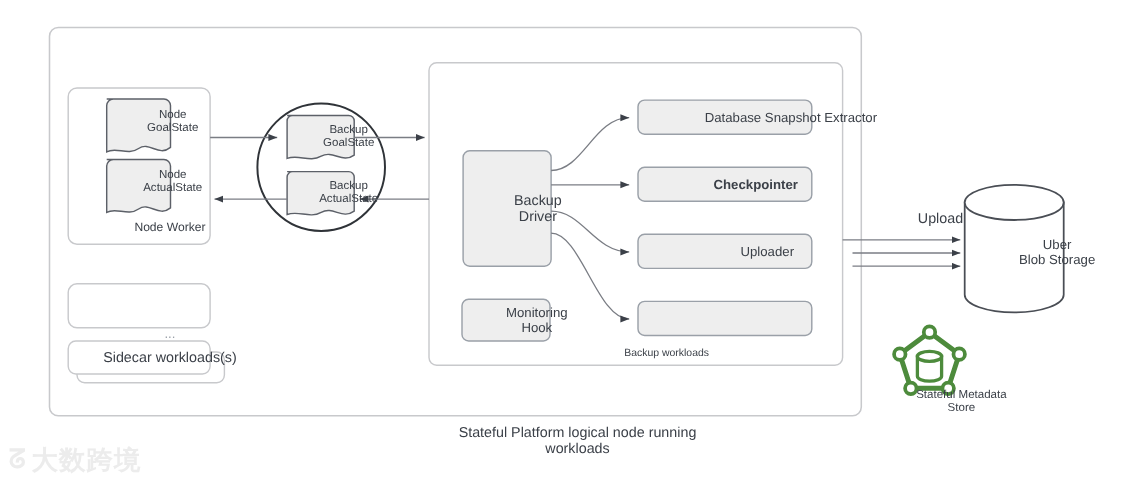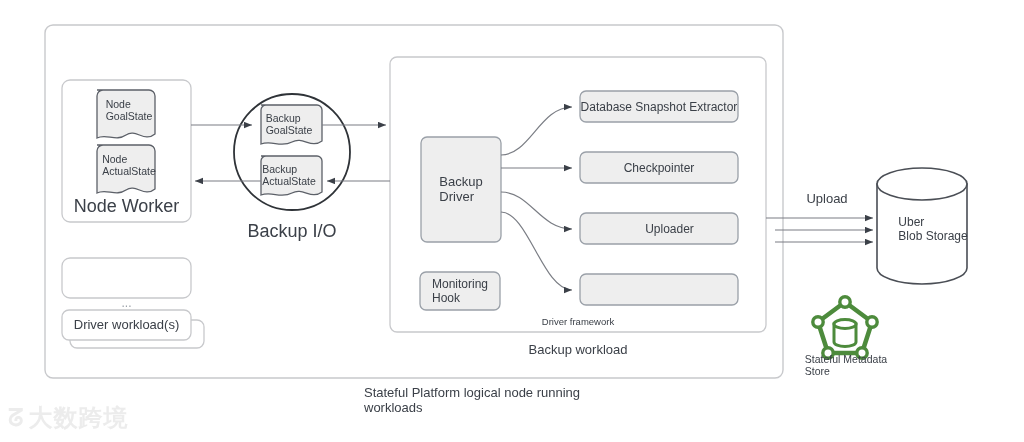--- a/index.html
+++ b/index.html
@@ -1,25 +1,25 @@
 <!DOCTYPE html>
 <html><head>
 <meta charset="utf-8">
 <style>
   html,body{margin:0;padding:0;background:#ffffff;}
   body{width:1024px;height:442px;position:relative;overflow:hidden;
        font-family:"Liberation Sans","DejaVu Sans",sans-serif;color:#3b4048;}
   #stage{position:absolute;left:0;top:0;width:1024px;height:442px;}
   svg#diagram{position:absolute;left:0;top:0;width:1024px;height:442px;}
-  .lbl{position:absolute;color:#3b4048;line-height:1.18;
-       white-space:pre-line;pointer-events:none;}
+  .lbl{position:absolute;text-align:center;color:#3b4048;line-height:1.18;
+       white-space:pre-line;pointer-events:none;padding-left:28px;}
   .t11{font-size:10.5px;}
   .t12{font-size:12px;}
   .t13{font-size:13px;}
-  .t14{font-size:18px;}
+  .t14{font-size:11px;}
   .t9{font-size:9.5px;}
   .ctr{display:flex;align-items:center;justify-content:center;}
   #watermark{position:absolute;left:8px;top:398px;width:140px;height:40px;
              display:flex;align-items:center;gap:6px;opacity:1;}
   #wm-glyph{font-size:24px;color:#ececec;letter-spacing:-1px;font-weight:bold;}
   #wm-text{font-size:24px;color:#ececec;font-weight:bold;letter-spacing:1px;
            font-family:"DejaVu Sans",sans-serif;}
 </style>
 </head>
 <body>
@@ -111,46 +111,44 @@
 GoalState</div>
 
   <div class="lbl t11 ctr" style="left:94px;top:151px;width:70px;height:28px;">Node
 ActualState</div>
 
   <div class="lbl t14 ctr" style="left:62px;top:197px;width:129px;height:20px;">Node Worker</div>
 
 
   <div class="lbl t12 ctr" style="left:62px;top:296px;width:129px;height:14px;color:#9aa0a8;">...</div>
 
-  <div class="lbl t13 ctr" style="left:62px;top:315px;width:129px;height:20px;">Driver workload(s)</div>
+  <div class="lbl t13 ctr" style="left:62px;top:315px;width:129px;height:20px;">Sidecar workloads(s)</div>
 
   <div class="lbl t11 ctr" style="left:258px;top:110px;width:62px;height:28px;">Backup
 GoalState</div>
 
   <div class="lbl t11 ctr" style="left:256px;top:161px;width:66px;height:28px;">Backup
 ActualState</div>
 
-  <div class="lbl t14 ctr" style="left:232px;top:222px;width:120px;height:20px;">Backup I/O</div>
 
   <div class="lbl t13 ctr" style="left:421px;top:172px;width:80px;height:34px;">Backup
 Driver</div>
 
   <div class="lbl t12 ctr" style="left:420px;top:275px;width:80px;height:32px;">Monitoring
 Hook</div>
 
-  <div class="lbl t12 ctr" style="left:580px;top:99px;width:158px;height:16px;">Database Snapshot Extractor</div>
+  <div class="lbl t12 ctr" style="left:612px;top:99px;width:158px;height:16px;">Database Snapshot Extractor</div>
 
-  <div class="lbl t12 ctr" style="left:580px;top:160px;width:158px;height:16px;">Checkpointer</div>
+  <div class="lbl t12 ctr" style="left:580px;top:160px;width:158px;height:16px;font-weight:bold;">Checkpointer</div>
 
   <div class="lbl t12 ctr" style="left:580px;top:221px;width:179px;height:16px;">Uploader</div>
 
 
-  <div class="lbl t9 ctr" style="left:470px;top:315px;width:216px;height:14px;">Driver framework</div>
+  <div class="lbl t9 ctr" style="left:470px;top:315px;width:216px;height:14px;">Backup workloads</div>
 
-  <div class="lbl t13 ctr" style="left:470px;top:341px;width:216px;height:18px;">Backup workload</div>
 
   <div class="lbl t13 ctr" style="left:792px;top:190px;width:70px;height:18px;">Upload</div>
 
   <div class="lbl t12 ctr" style="left:877px;top:213px;width:112px;height:32px;">Uber
 Blob Storage</div>
 
   <div class="lbl t11 ctr" style="left:790px;top:350px;width:112px;height:30px;">Stateful Metadata
 Store</div>
 
   <div class="lbl t13 ctr" style="left:364px;top:391px;width:266px;height:18px;">Stateful Platform logical node running workloads</div>

